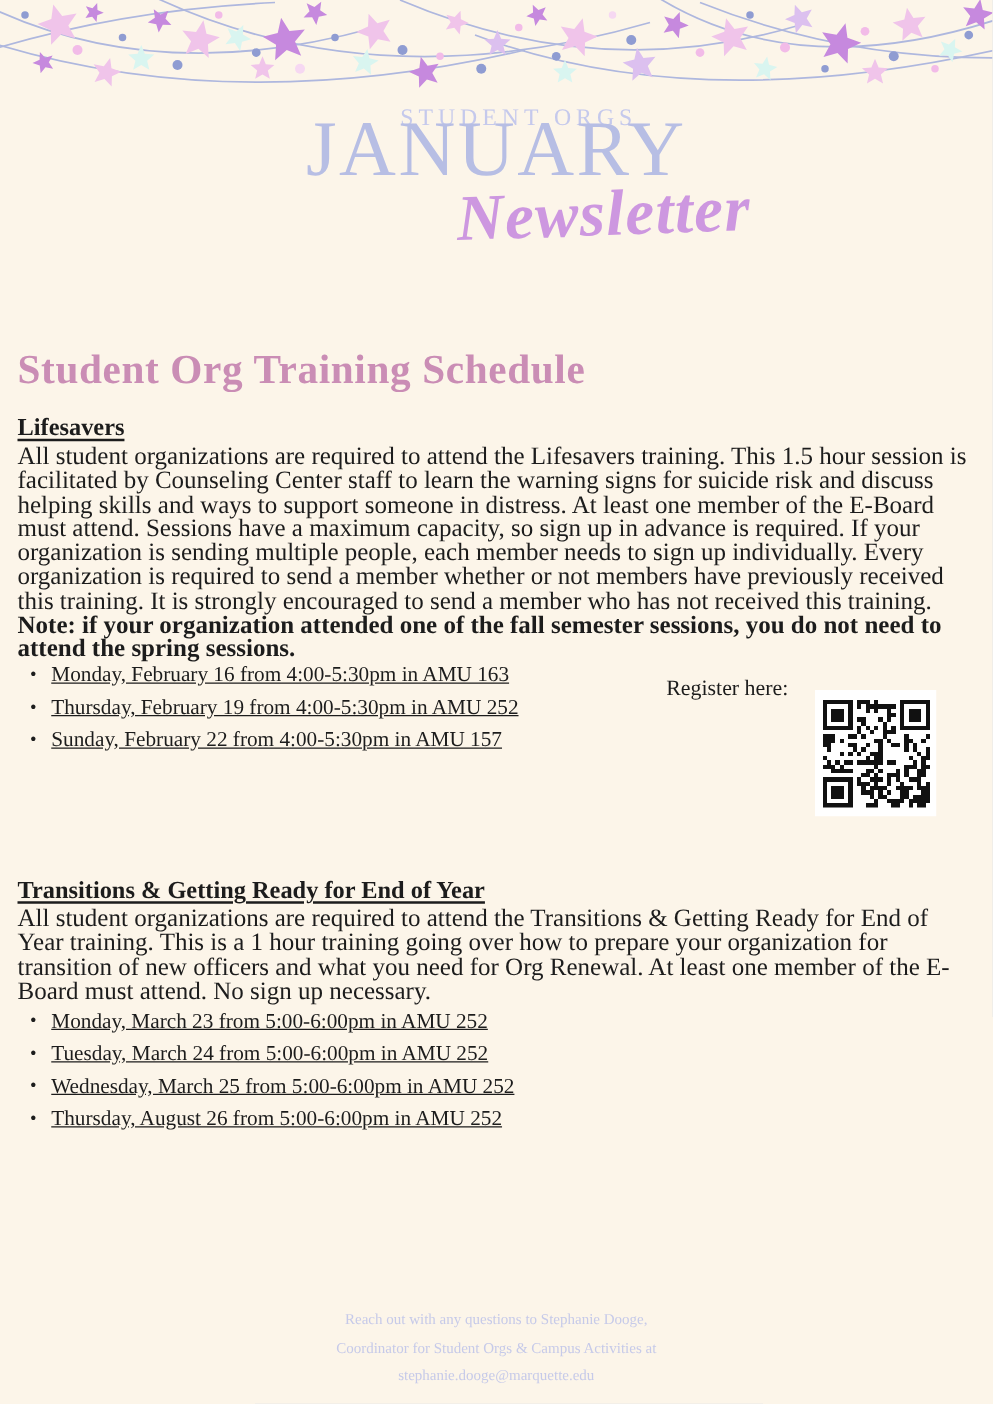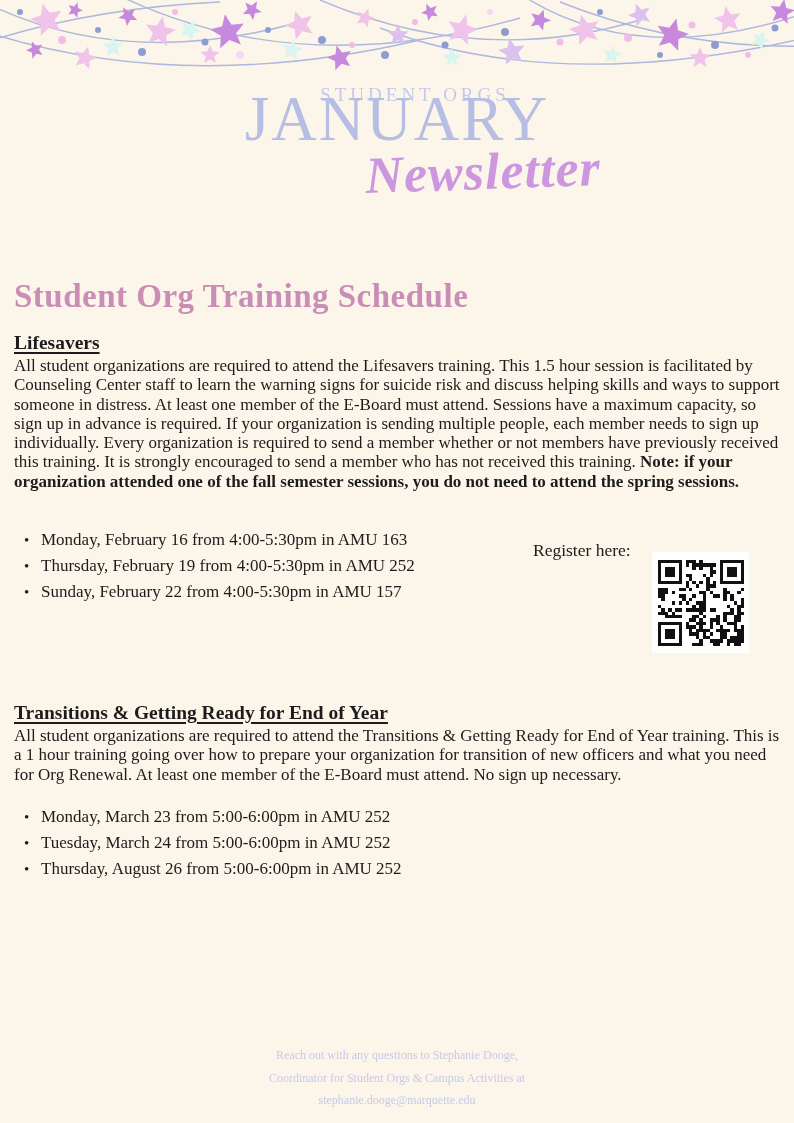--- a/index.html
+++ b/index.html
@@ -35,29 +35,29 @@
   .page-title{
     left:14px; top:278px; font-size:33px; font-weight:bold; color:var(--rose); letter-spacing:0.5px;
   }
   .section-heading{
     font-size:19.5px; font-weight:bold; color:var(--ink);
     text-decoration:underline; text-underline-offset:3px; text-decoration-thickness:1.5px;
   }
   .h-lifesavers{left:14px; top:332px;}
   .h-transitions{left:14px; top:702px;}
   .para{
-    left:14px; width:768px; font-size:17px; line-height:19.3px; color:var(--ink);font-family:Liberation Serif, serif;
+    left:14px; width:768px; font-size:20px; line-height:19.3px; color:var(--ink);font-family:Liberation Serif, serif;
   }
   .p1{top:356px;}
   .p2{top:726px;}
   .event-list{ left:24px; list-style:none; }
   .list1{top:527px;}
   .list2{top:804px;}
   .event-list li{
-    position:relative; padding-left:17px; font-size:17px; line-height:26px; color:var(--ink);
+    position:relative; padding-left:17px; font-size:17px; line-height:26px; color:var(--ink);text-decoration:underline;
   }
   .event-list li::before{
     content:"•"; position:absolute; left:0; top:0; font-size:15px; color:var(--ink);
   }
   .register-label{ left:533px; top:540px; font-size:17.5px; color:var(--ink); }
   .qr-box{
     left:652px; top:552px; width:97px; height:101px; background:#ffffff;
     display:flex; align-items:center; justify-content:center;
   }
   .qr-box svg{ width:86px; height:86px; }
@@ -365,20 +365,21 @@
         <rect x="2" y="20" width="3" height="3" fill="#111"></rect>
       </svg>
   </div>
 
   <h2 class="abs section-heading h-transitions">Transitions &amp; Getting Ready for End of Year</h2>
   <p class="abs para p2">All student organizations are required to attend the Transitions &amp; Getting Ready for End of Year training. This is a 1 hour training going over how to prepare your organization for transition of new officers and what you need for Org Renewal. At least one member of the E-Board must attend. No sign up necessary.</p>
 
   <ul class="abs event-list list2">
     <li>Monday, March 23 from 5:00-6:00pm in AMU 252</li>
     <li>Tuesday, March 24 from 5:00-6:00pm in AMU 252</li>
+    <li>Wednesday, March 25 from 5:00-6:00pm in AMU 252</li>
     <li>Thursday, August 26 from 5:00-6:00pm in AMU 252</li>
   </ul>
 
   <div class="abs footer">
     <div>Reach out with any questions to Stephanie Dooge,</div>
     <div>Coordinator for Student Orgs &amp; Campus Activities at</div>
     <div>stephanie.dooge@marquette.edu</div>
   </div>
 
 </div>

